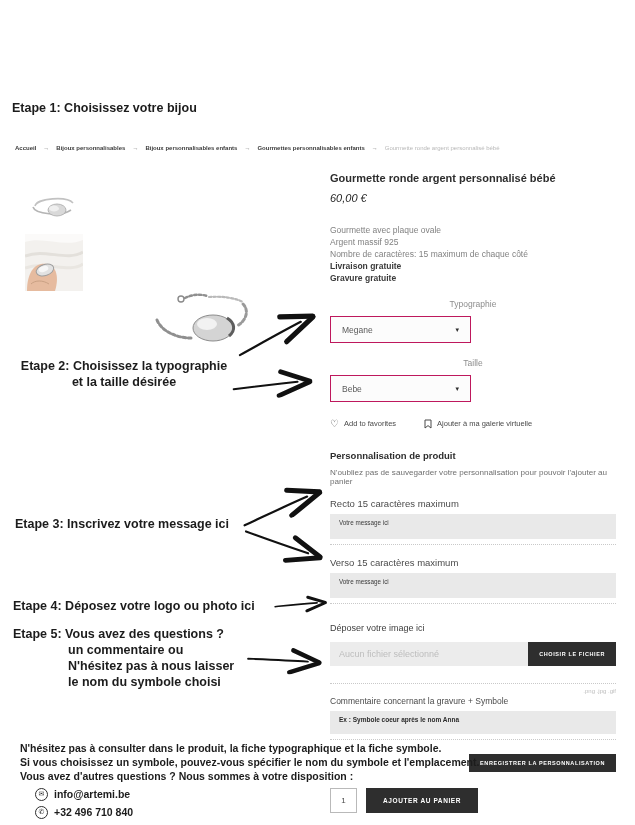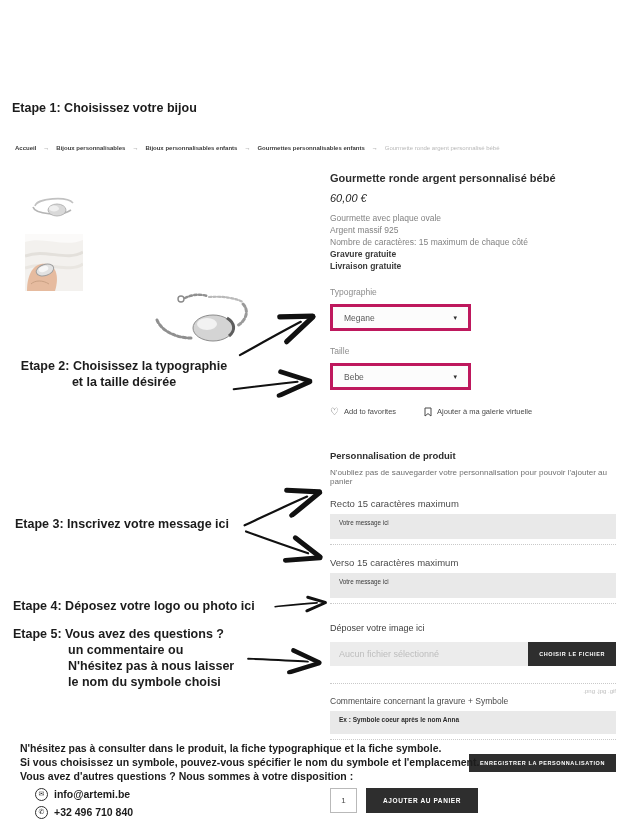--- a/index.html
+++ b/index.html
@@ -29,24 +29,24 @@
   
   .thumb1 { position:absolute; left:27px; top:190px; width:54px; height:32px; }
   .thumb2 { position:absolute; left:25px; top:234px; width:58px; height:57px; }
   .main-img { position:absolute; left:143px; top:286px; width:122px; height:64px; }
 
   
   .product-col { position:absolute; left:330px; top:172px; width:286px; }
   .p-title { font-size:11px; font-weight:700; color:#2d2d2d; }
   .p-qty { font-size:8px; color:#939393; margin-top:4px; }
   .p-price { font-size:11px; font-weight:400; font-style:italic; color:#1f1f1f; margin-top:8px; }
-  .p-desc { margin-top:8px; font-size:8.5px; color:#828282; line-height:12px; }
+  .p-desc { margin-top:20px; font-size:8.5px; color:#828282; line-height:12px; }
   .p-desc .bold { font-weight:700; color:#3a3a3a; }
-  .sel-label { margin-top:15px; font-size:8.5px; color:#8d8d8d; }
-  .dropdown { margin-top:7px; width:141px; height:27px; border:3px solid #be185d; background:#fcfcfc;
+  .sel-label { margin-top:15px; font-size:8.5px; color:#8d8d8d;text-align:center; }
+  .dropdown { margin-top:7px; width:141px; height:27px; border:1px solid #be185d; background:#fcfcfc;
     display:flex; align-items:center; justify-content:space-between; padding:0 11px;
     font-size:8.5px; color:#5a5a5a; cursor:pointer; }
   .caret { font-size:7px; color:#2e2e2e; }
   .fav-row { margin-top:16px; display:flex; align-items:center; gap:28px; font-size:7.5px; color:#4a4a4a; }
   .fav-item { display:flex; align-items:center; gap:5px; cursor:pointer; }
   .heart { font-size:10px; color:#4a4a4a; }
   .bookmark-svg { width:8px; height:10px; }
 
   
   .perso-col { position:absolute; left:330px; top:450px; width:286px; }
@@ -146,22 +146,22 @@
     </svg>
   </div>
 
   <div class="product-col">
     <div class="p-title">Gourmette ronde argent personnalisé bébé</div>
     <div class="p-price">60,00 €</div>
     <div class="p-desc">
       <div>Gourmette avec plaque ovale</div>
       <div>Argent massif 925</div>
       <div>Nombre de caractères: 15 maximum de chaque côté</div>
+      <div class="bold">Livraison gratuite</div>
       <div class="bold">Gravure gratuite</div>
-      <div class="bold">Livraison gratuite</div>
     </div>
     <div class="sel-label">Typographie</div>
     <div class="dropdown">
       <span>Megane</span>
       <span class="caret">▾</span>
     </div>
     <div class="sel-label">Taille</div>
     <div class="dropdown">
       <span>Bebe</span>
       <span class="caret">▾</span>

